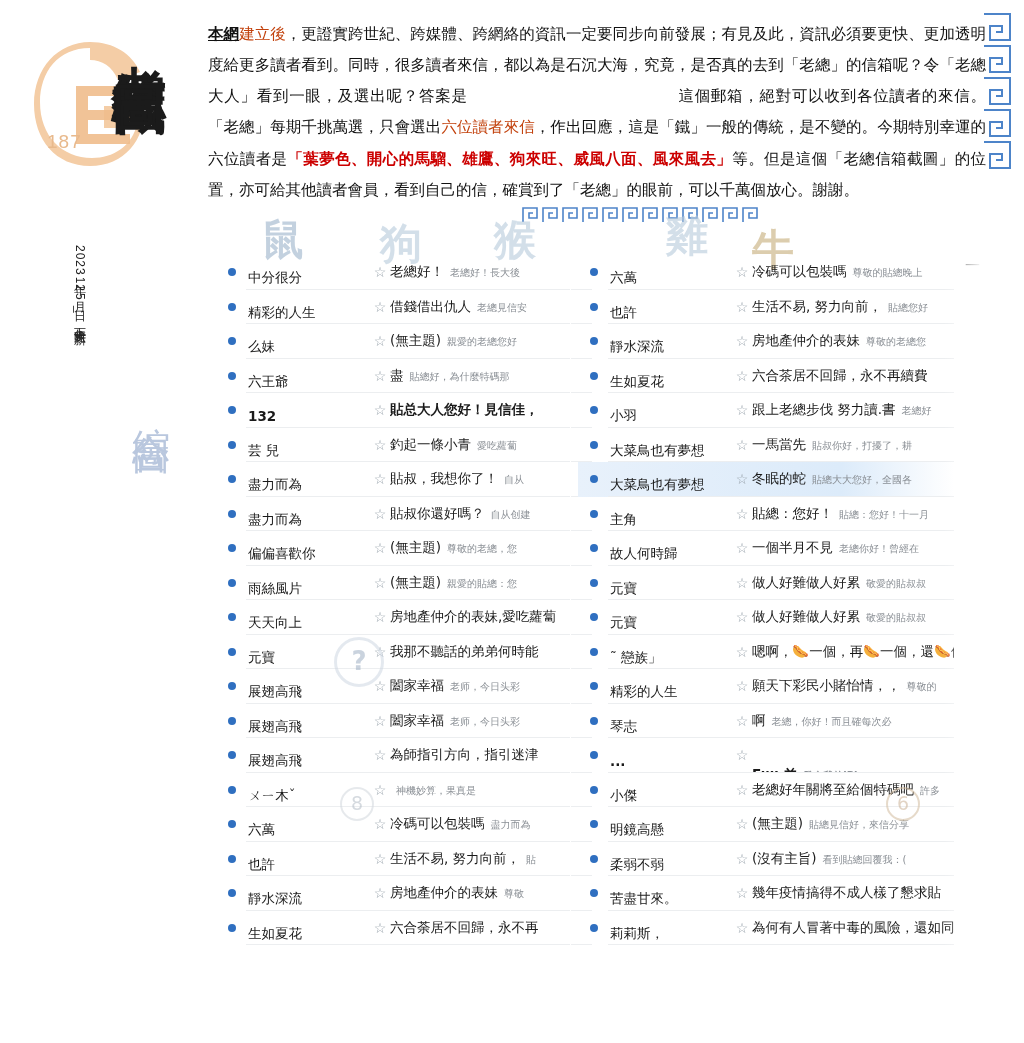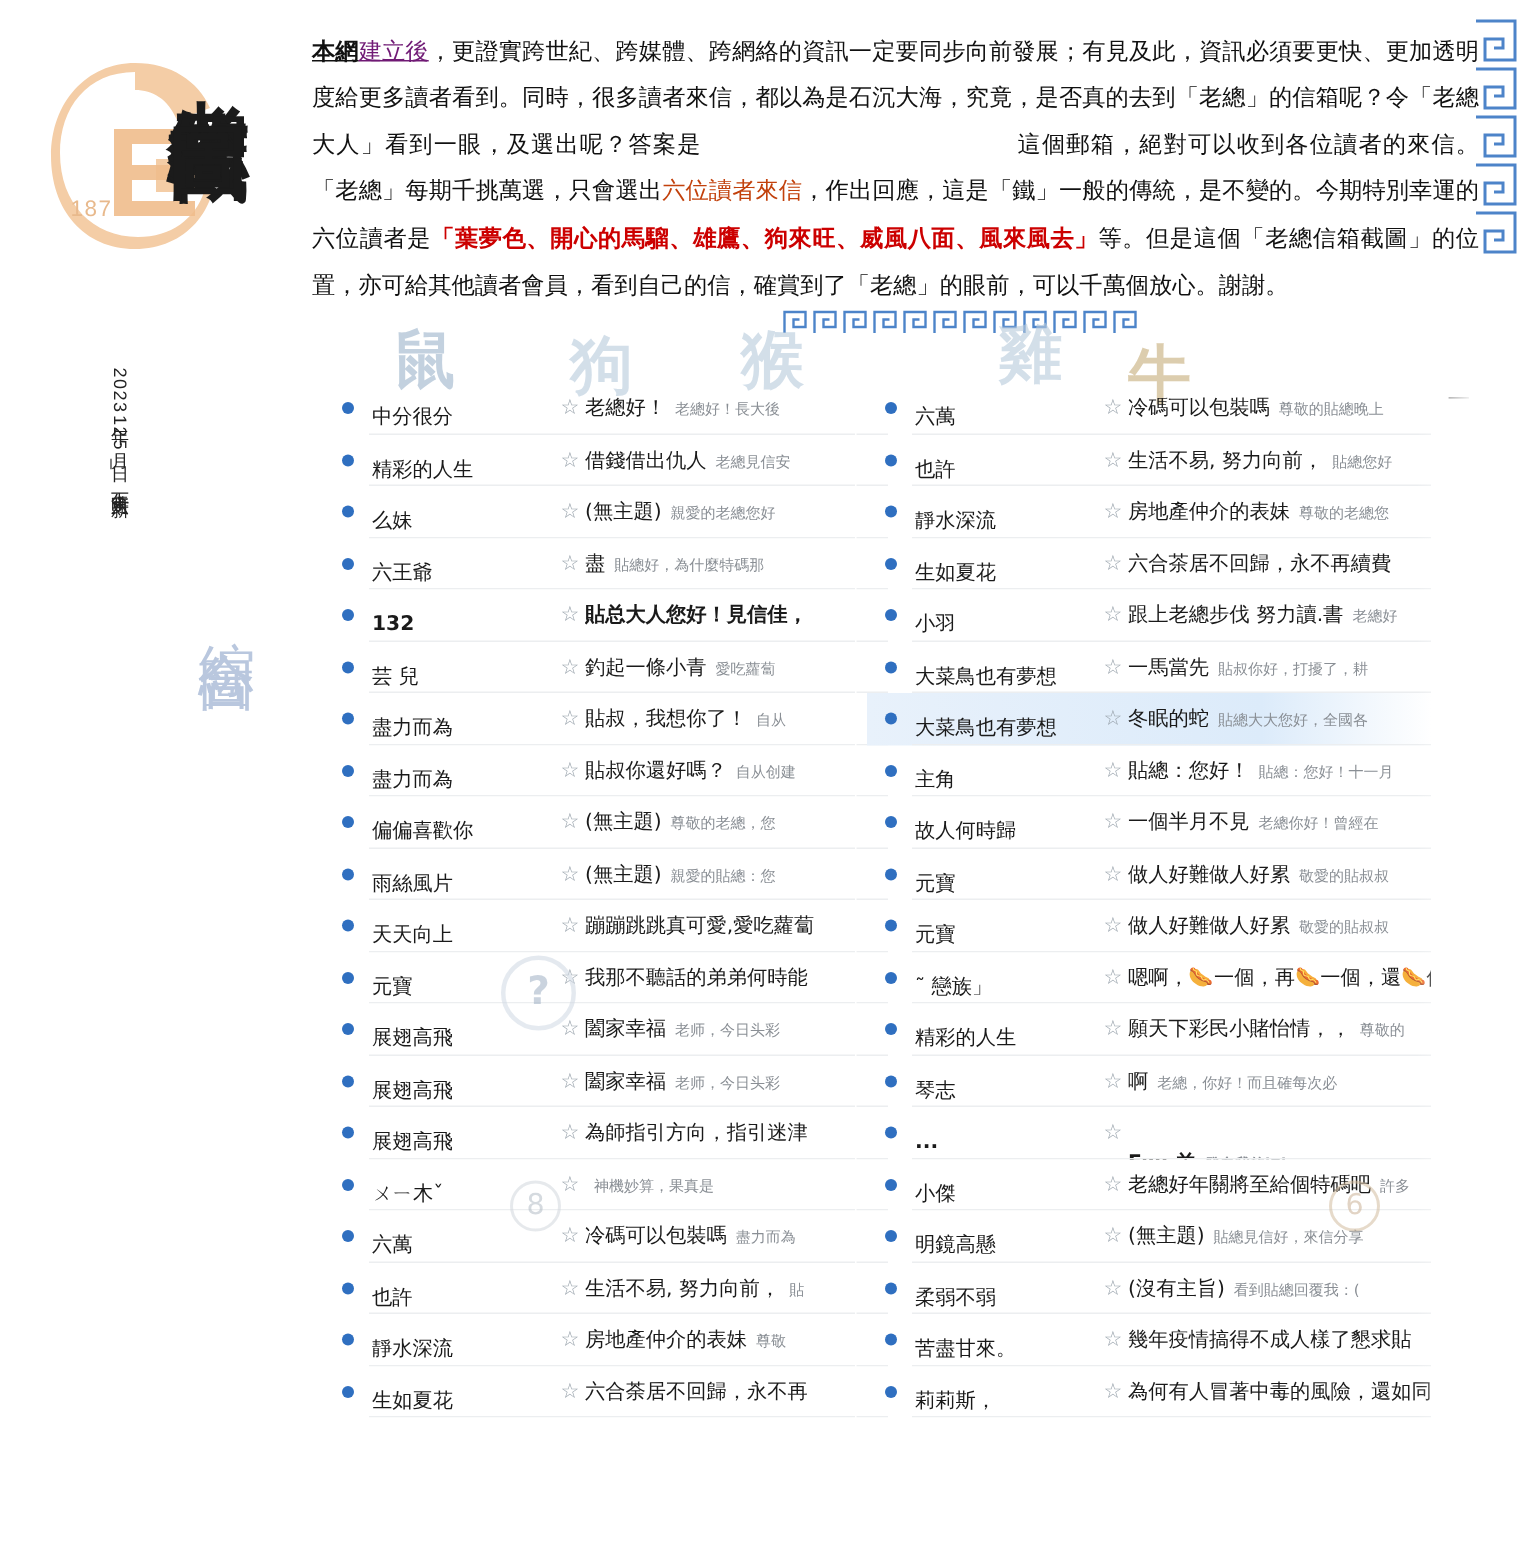--- a/index.html
+++ b/index.html
@@ -32,21 +32,21 @@
     line-height: 130px;
     text-align: center;
     font-family: "Liberation Serif", serif;
     font-weight: bold;
     letter-spacing: -10px;
   }
   .logo-mark svg { display:block; }
   .page-number {
     position: absolute;
     left: 47px; top: 131px;
-    font-size: 15px;
+    font-size: 19px;
     color: #e8b98c;
     font-family: "Liberation Sans", sans-serif;
     letter-spacing: 1px;
   }
   .date-vertical {
     position: absolute;
     left: 70px; top: 245px;
     width: 18px;
     font-size: 12px;
     color: #222;
@@ -104,21 +104,21 @@
     left: 208px; top: 18px;
     width: 778px;
     font-size: 15.5px;
     line-height: 31px;
     text-align: justify;
     font-family: "DejaVu Serif", serif;
     color: #111;
   }
   .article p { margin: 0 0 2px 0; }
   .u-bold { font-weight: bold; text-decoration: underline; }
-  .u-blue { color: #701a75; text-decoration: underline; }
+  .u-blue { color: #c2410c; }
   .t-red { color: #c2410c; }
   .t-red-b { color: #cc0000; font-weight: bold; }
   .gap { display: inline-block; width: 210px; }
 
   
   .zodiac {
     position: absolute;
     font-family: "DejaVu Serif", serif;
     font-weight: bold;
     color: #b9ccdd;
@@ -423,21 +423,21 @@
       <div class="mail-row">
         <span class="dot"></span>
         <span class="sender">雨絲風片</span>
         <span class="star">☆</span>
         <span class="subject">(無主題)<span class="snippet">親愛的貼總：您</span></span>
       </div>
       <div class="mail-row">
         <span class="dot"></span>
         <span class="sender">天天向上</span>
         <span class="star">☆</span>
-        <span class="subject">蹦蹦跳跳真可愛,愛吃蘿蔔</span>
+        <span class="subject">房地產仲介的表妹,愛吃蘿蔔</span>
       </div>
       <div class="mail-row">
         <span class="dot"></span>
         <span class="sender">元寶</span>
         <span class="star">☆</span>
         <span class="subject">我那不聽話的弟弟何時能</span>
       </div>
       <div class="mail-row">
         <span class="dot"></span>
         <span class="sender">展翅高飛</span>

